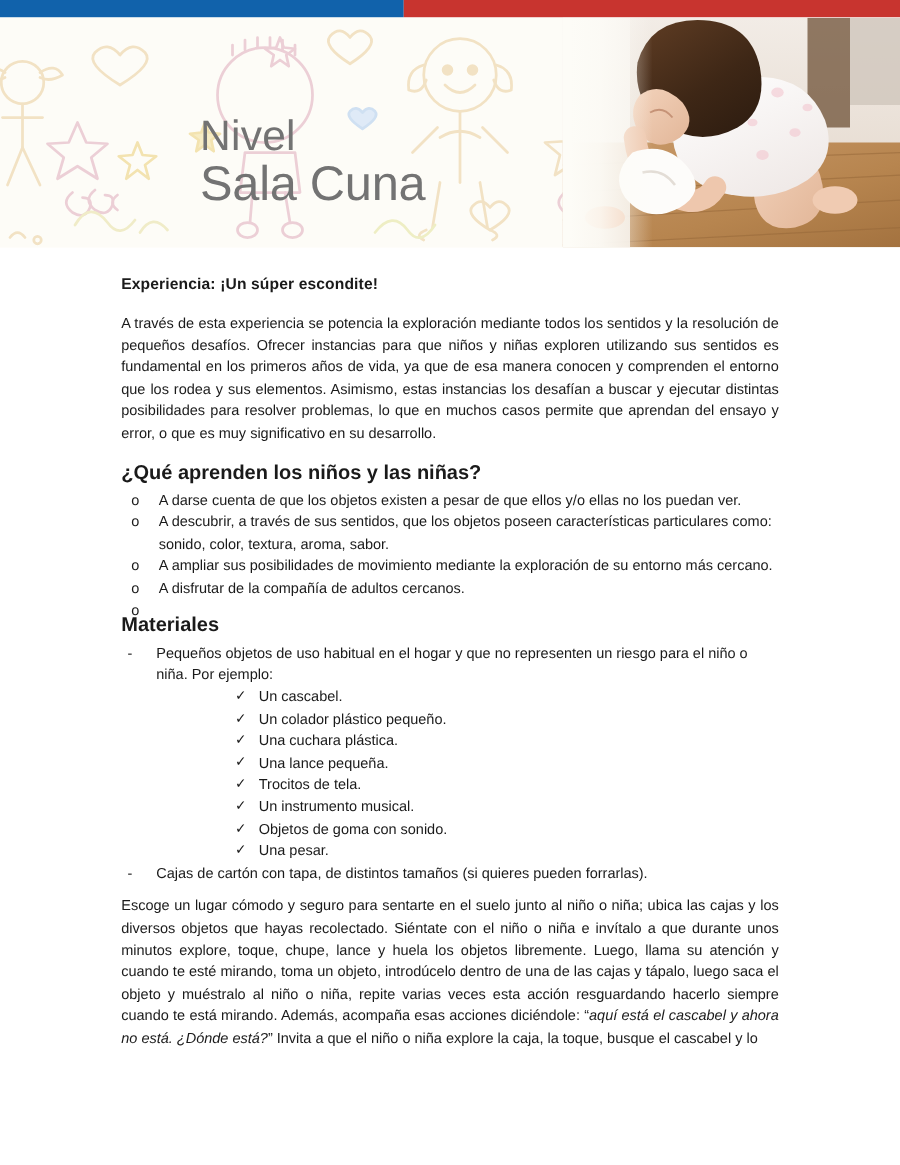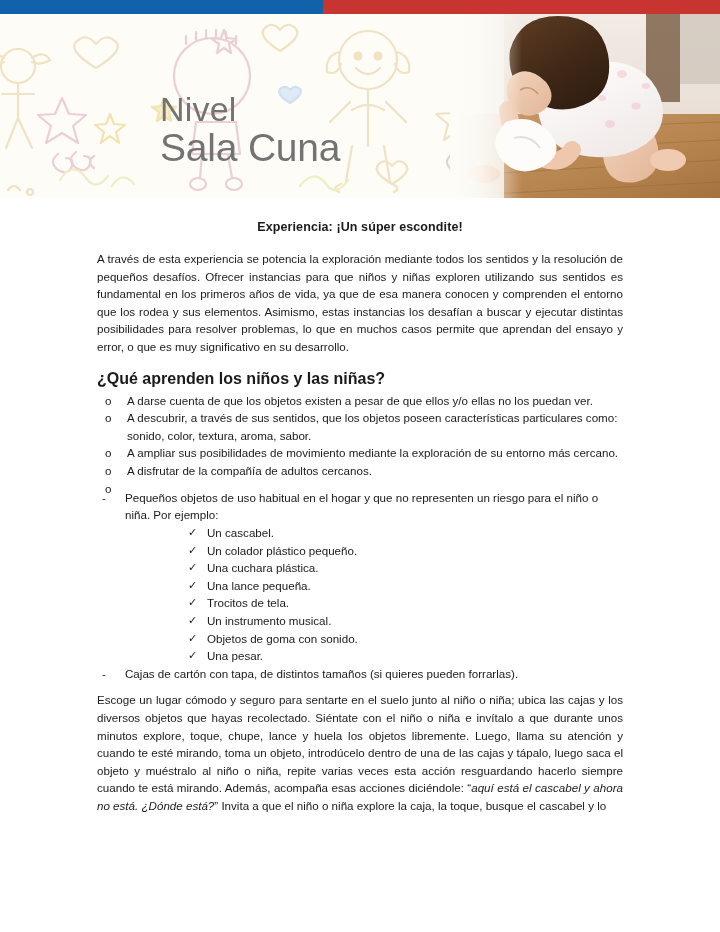--- a/index.html
+++ b/index.html
@@ -84,21 +84,20 @@
     letter-spacing: -0.2px;
     margin-top: 2px;
   }
 
   
   .doc {
     padding: 22px 97px 0 97px;
     box-sizing: border-box;
   }
   .exp-title {
-    text-align: center;
     font-size: 12.5px;
     font-weight: bold;
     margin: 0 0 16px 0;
     letter-spacing: 0.1px;
   }
   .para {
     font-size: 11.6px;
     line-height: 1.52;
     text-align: justify;
     margin: 0 0 11px 0;
@@ -370,20 +369,21 @@
     </li>
     <li>
       <span class="mk">o</span>
       <span>A disfrutar de la compañía de adultos cercanos.</span>
     </li>
     <li>
       <span class="mk">o</span>
     </li>
   </ul>
 
+  <div class="sec-head">Materiales</div>
   <ul class="lst dash">
     <li>
       <span class="mk">-</span>
       <span>Pequeños objetos de uso habitual en el hogar y que no representen un riesgo para el niño o niña. Por ejemplo:</span>
       <ul class="checks">
         <li>
           <span class="mk">✓</span>
           <span>Un cascabel.</span>
         </li>
         <li>

